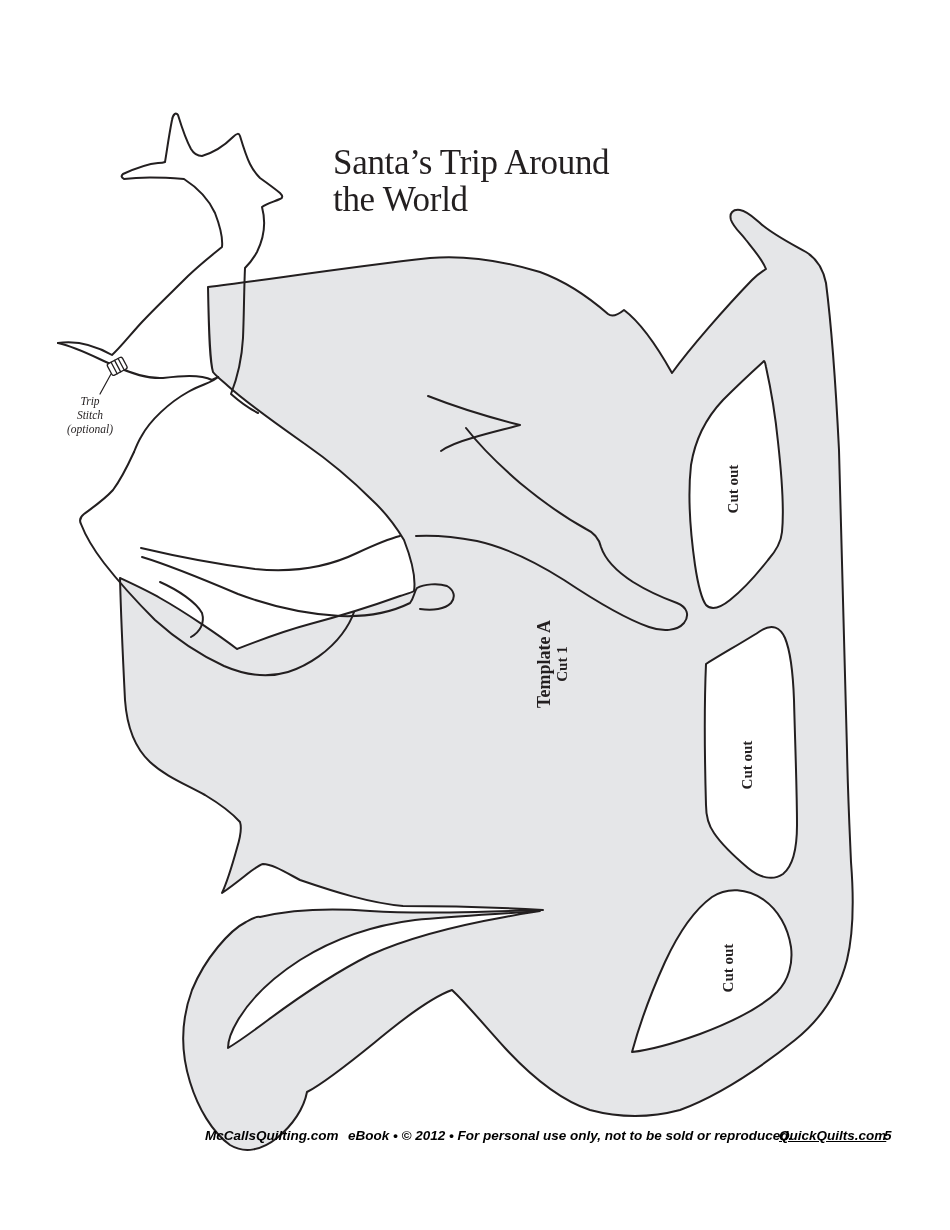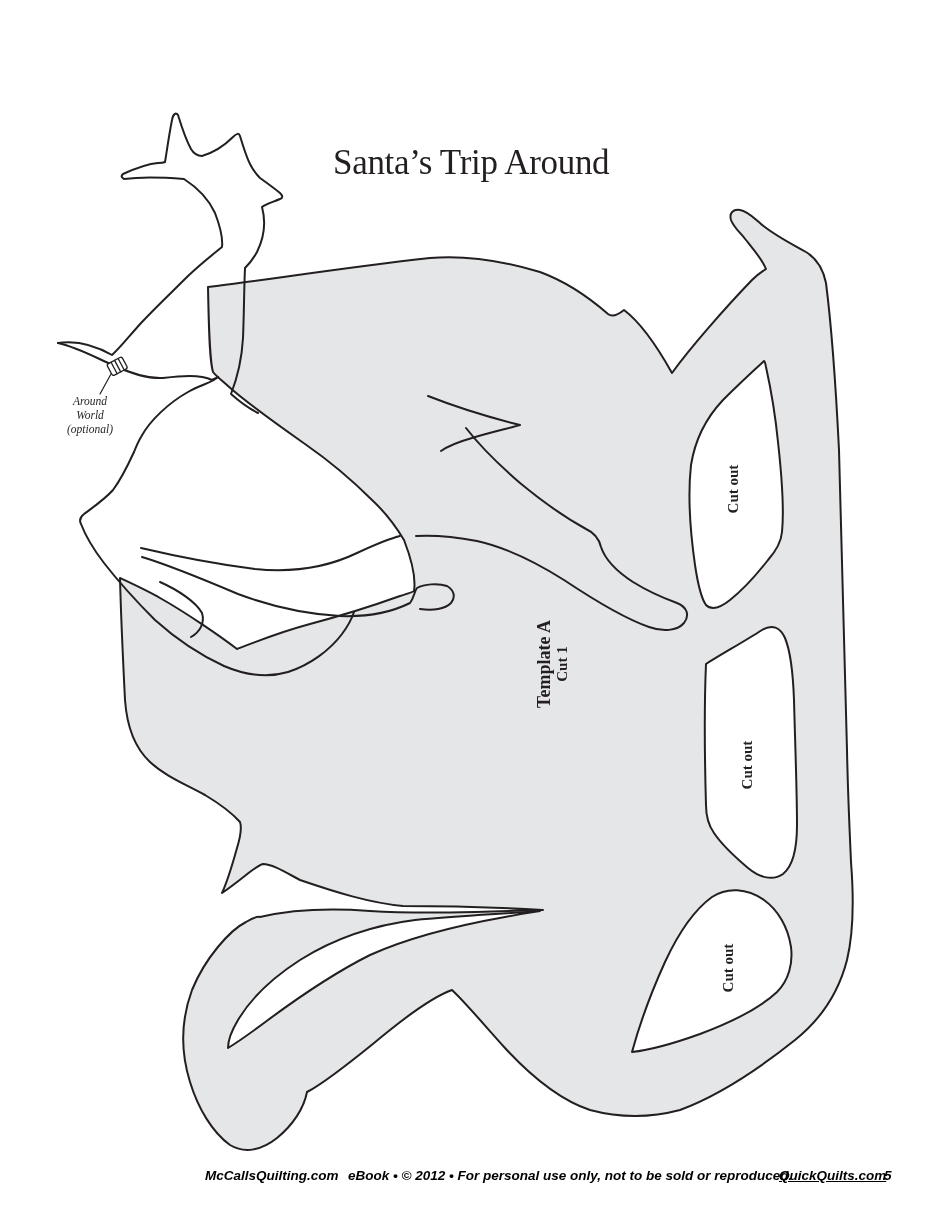--- a/index.html
+++ b/index.html
@@ -28,21 +28,21 @@
     position:absolute; width:80px; height:18px; text-align:center;
     font-size:15px; font-weight:bold; transform:rotate(-90deg);
     white-space:nowrap;
   }
   .satin {
     position:absolute; left:35px; top:394px; width:110px; text-align:center;
     font-size:11.5px; font-style:italic; line-height:14px;
     font-family:"Liberation Serif", serif;
   }
   .footer {
-    position:absolute; left:0; top:1168px; width:950px; height:20px;
+    position:absolute; left:0; top:1128px; width:950px; height:20px;
     font-family:"Liberation Sans", sans-serif; font-style:italic;
     font-weight:bold; font-size:13.5px; color:#000;
   }
   .footer span { position:absolute; top:0; white-space:nowrap; }
   .f-left   { left:205px; }
   .f-center { left:348px; width:390px; text-align:center; }
   .f-right  { left:779px;text-decoration:underline; }
   .f-page   { left:884px; }
 </style>
 </head>
@@ -232,35 +232,36 @@
         <line x1="114" y1="360" x2="114" y2="373"></line>
         <line x1="118" y1="360" x2="118" y2="373"></line>
         <line x1="122" y1="360" x2="122" y2="373"></line>
       </g>
       <line x1="100" y1="394" x2="111" y2="374" stroke-width="1.2"></line>
     </g>
   </svg>
 
   <div class="title">
     <div>Santa’s Trip Around</div>
+    <div>the World</div>
   </div>
 
 
   <div class="tpl-a">
     <div class="tpl-title">Template A</div>
     <div class="tpl-cut">Cut 1</div>
   </div>
 
   <div class="cutout-label" style="left:694px; top:480px;">Cut out</div>
   <div class="cutout-label" style="left:708px; top:756px;">Cut out</div>
   <div class="cutout-label" style="left:689px; top:959px;">Cut out</div>
 
   <div class="satin">
-    <div>Around</div>
-    <div>World</div>
+    <div>Trip</div>
+    <div>Stitch</div>
     <div>(optional)</div>
   </div>
 
   <div class="footer">
     <span class="f-left">McCallsQuilting.com</span>
     <span class="f-center">eBook • © 2012 • For personal use only, not to be sold or reproduced.</span>
     <span class="f-right">QuickQuilts.com</span>
     <span class="f-page">5</span>
   </div>
 

